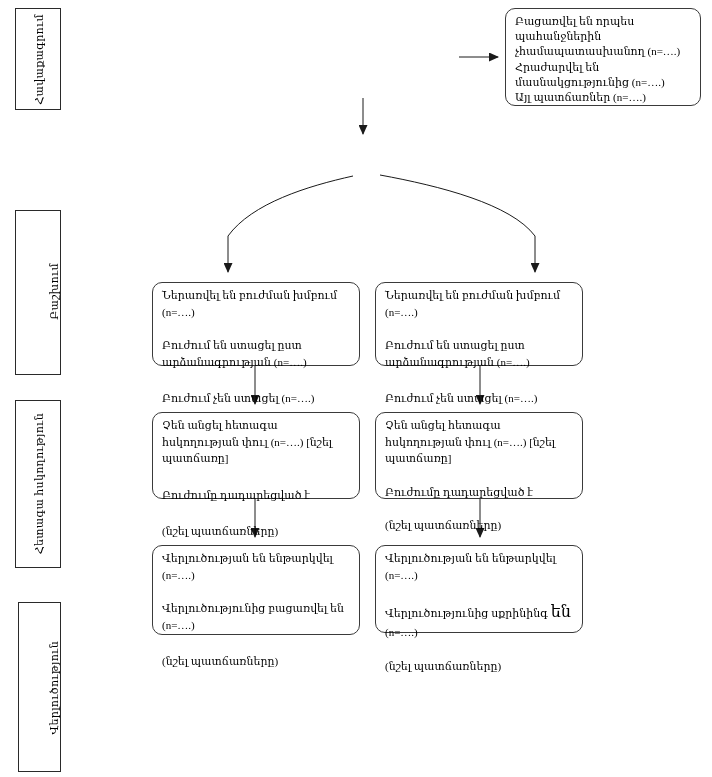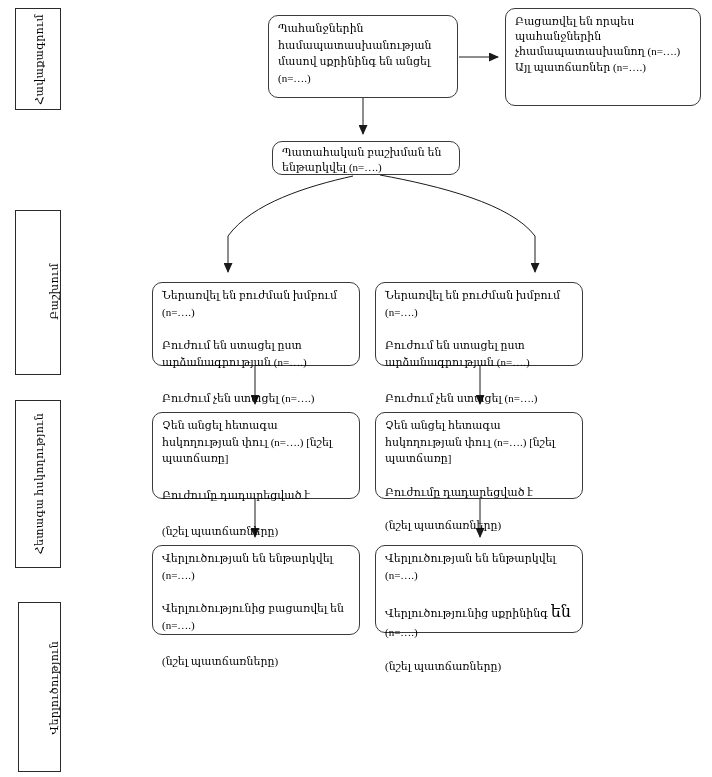--- a/index.html
+++ b/index.html
@@ -64,32 +64,27 @@
   <div class="stage at-bottom" style="left:15px; top:210px; width:46px; height:165px;">
     <span class="stage-text" style="padding-bottom:8px;">Բաշխում</span>
   </div>
   <div class="stage" style="left:15px; top:400px; width:46px; height:168px;">
     <span class="stage-text">Հետագա հսկողություն</span>
   </div>
   <div class="stage at-bottom" style="left:18px; top:602px; width:43px; height:170px;">
     <span class="stage-text" style="padding-bottom:12px;">Վերլուծություն</span>
   </div>
 
-  <div class="box" style="left:268px; top:15px; width:190px; height:83px;">
-    <p>Պահանջներին համապատասխանության մասով սքրինինգ են անցել (n=….)</p>
-  </div>
 
   <div class="box box-excluded" style="left:505px; top:8px; width:196px; height:98px;">
     <p>Բացառվել են որպես պահանջներին չհամապատասխանող (n=….)</p>
+    <p>Հրաժարվել են մասնակցությունից (n=….)</p>
     <p>Այլ պատճառներ (n=….)</p>
   </div>
 
-  <div class="box box-rand" style="left:272px; top:141px; width:188px; height:34px;">
-    <p>Պատահական բաշխման են ենթարկվել (n=….)</p>
-  </div>
 
   <div class="box" style="left:152px; top:282px; width:208px; height:84px;">
     <p>Ներառվել են բուժման խմբում (n=….)</p>
     <p class="tight">Բուժում են ստացել ըստ արձանագրության (n=….)</p>
     <p class="gap">Բուժում չեն ստացել (n=….)</p>
   </div>
 
   <div class="box" style="left:375px; top:282px; width:208px; height:84px;">
     <p>Ներառվել են բուժման խմբում (n=….)</p>
     <p class="tight">Բուժում են ստացել ըստ արձանագրության (n=….)</p>

